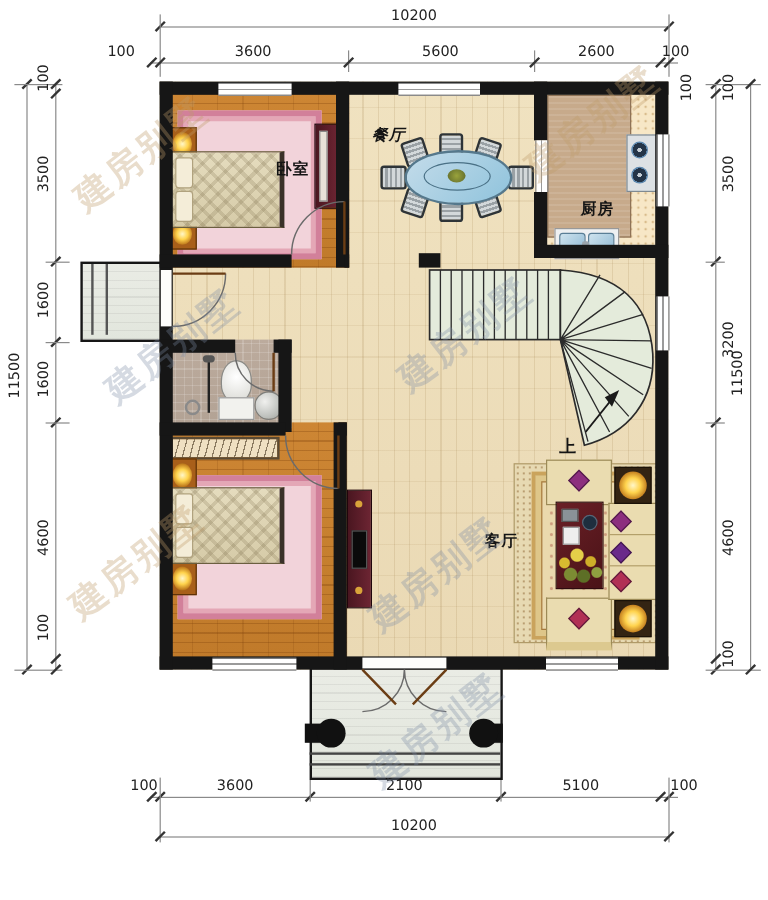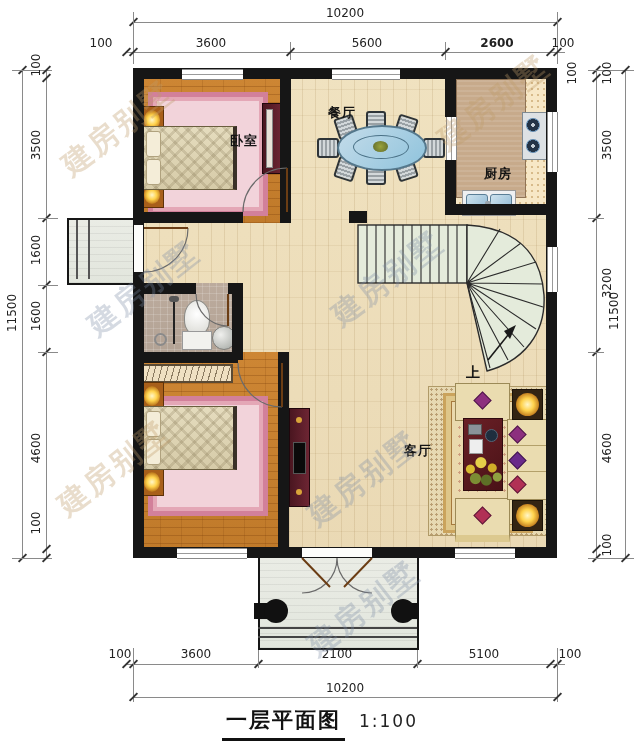--- a/index.html
+++ b/index.html
@@ -249,21 +249,21 @@
       <path d="M196,294 A32,32 0 0 0 228,326"></path>
       <path d="M144,272 A44,44 0 0 0 188,228"></path>
       <path d="M337,558 A35,35 0 0 1 302,593 M337,558 A35,35 0 0 0 372,593"></path>
     </g>
     <g stroke="#6b3d14" stroke-width="2" fill="none">
       <path d="M287,168 L287,212 M282,363 L282,407 M228,294 L228,326 M144,228 L188,228 M302,558 L330,587 M372,558 L344,587"></path>
     </g>
   </svg>
 
   <div class="rlabel" style="left:230px;top:132px;">卧室</div>
-  <div class="rlabel" style="left:328px;top:104px;">餐厅</div>
+  <div class="rlabel" style="left:310px;top:104px;font-style:italic;">餐厅</div>
   <div class="rlabel" style="left:484px;top:165px;">厨房</div>
   <div class="rlabel" style="left:404px;top:442px;">客厅</div>
   <div class="rlabel" style="left:466px;top:364px;font-size:14px;">上</div>
 
   <div class="dline" style="left:133px;top:22px;width:424px;height:1px;"></div>
   <div class="dim dimw" style="left:295px;top:6px;">10200</div>
   <div class="tk" style="left:128px;top:21px;"></div>
   <div class="tk" style="left:552px;top:21px;"></div>
   <div class="dline" style="left:133px;top:12px;width:1px;height:52px;"></div>
   <div class="dline" style="left:557px;top:12px;width:1px;height:52px;"></div>
@@ -272,21 +272,21 @@
   <div class="dline" style="left:125px;top:52px;width:440px;height:1px;"></div>
   <div class="tk" style="left:121px;top:51px;"></div>
   <div class="tk" style="left:128px;top:51px;"></div>
   <div class="tk" style="left:285px;top:51px;"></div>
   <div class="tk" style="left:440px;top:51px;"></div>
   <div class="tk" style="left:545px;top:51px;"></div>
   <div class="tk" style="left:552px;top:51px;"></div>
   <div class="dim" style="left:83px;top:36px;width:36px;">100</div>
   <div class="dim" style="left:181px;top:36px;">3600</div>
   <div class="dim" style="left:337px;top:36px;">5600</div>
-  <div class="dim" style="left:467px;top:36px;font-weight:bold;">2600</div>
+  <div class="dim" style="left:467px;top:36px;">2600</div>
   <div class="dim" style="left:545px;top:36px;width:36px;">100</div>
   <div class="dim dimw rot" style="left:522px;top:66px;">100</div>
 
   <div class="dline" style="left:22px;top:70px;width:1px;height:488px;"></div>
   <div class="dim dimw rot" style="left:-38px;top:306px;">11500</div>
   <div class="tk" style="left:17px;top:69px;"></div>
   <div class="tk" style="left:17px;top:557px;"></div>
   <div class="dline" style="left:12px;top:70px;width:40px;height:1px;"></div>
   <div class="dline" style="left:12px;top:558px;width:40px;height:1px;"></div>
   <div class="dline" style="left:46px;top:70px;width:1px;height:488px;"></div>
@@ -342,24 +342,20 @@
   <div class="dim" style="left:102px;top:647px;width:36px;">100</div>
   <div class="dim" style="left:166px;top:647px;">3600</div>
   <div class="dim" style="left:307px;top:647px;">2100</div>
   <div class="dim" style="left:454px;top:647px;">5100</div>
   <div class="dim" style="left:552px;top:647px;width:36px;">100</div>
   <div class="dline" style="left:133px;top:697px;width:424px;height:1px;"></div>
   <div class="tk" style="left:128px;top:696px;"></div>
   <div class="tk" style="left:552px;top:696px;"></div>
   <div class="dim dimw" style="left:295px;top:681px;">10200</div>
 
-  <div class="titlebar">
-    <span class="ptitle">一层平面图</span>
-    <span class="pscale">1:100</span>
-  </div>
 
   <div class="wm wm-tan" style="left:52px;top:108px;">建房别墅</div>
   <div class="wm wm-blue" style="left:78px;top:268px;">建房别墅</div>
   <div class="wm wm-blue" style="left:322px;top:258px;">建房别墅</div>
   <div class="wm wm-tan" style="left:48px;top:448px;">建房别墅</div>
   <div class="wm wm-blue" style="left:298px;top:458px;">建房别墅</div>
   <div class="wm wm-blue" style="left:298px;top:588px;">建房别墅</div>
   <div class="wm wm-tan" style="left:428px;top:82px;">建房别墅</div>
 
 </div>

